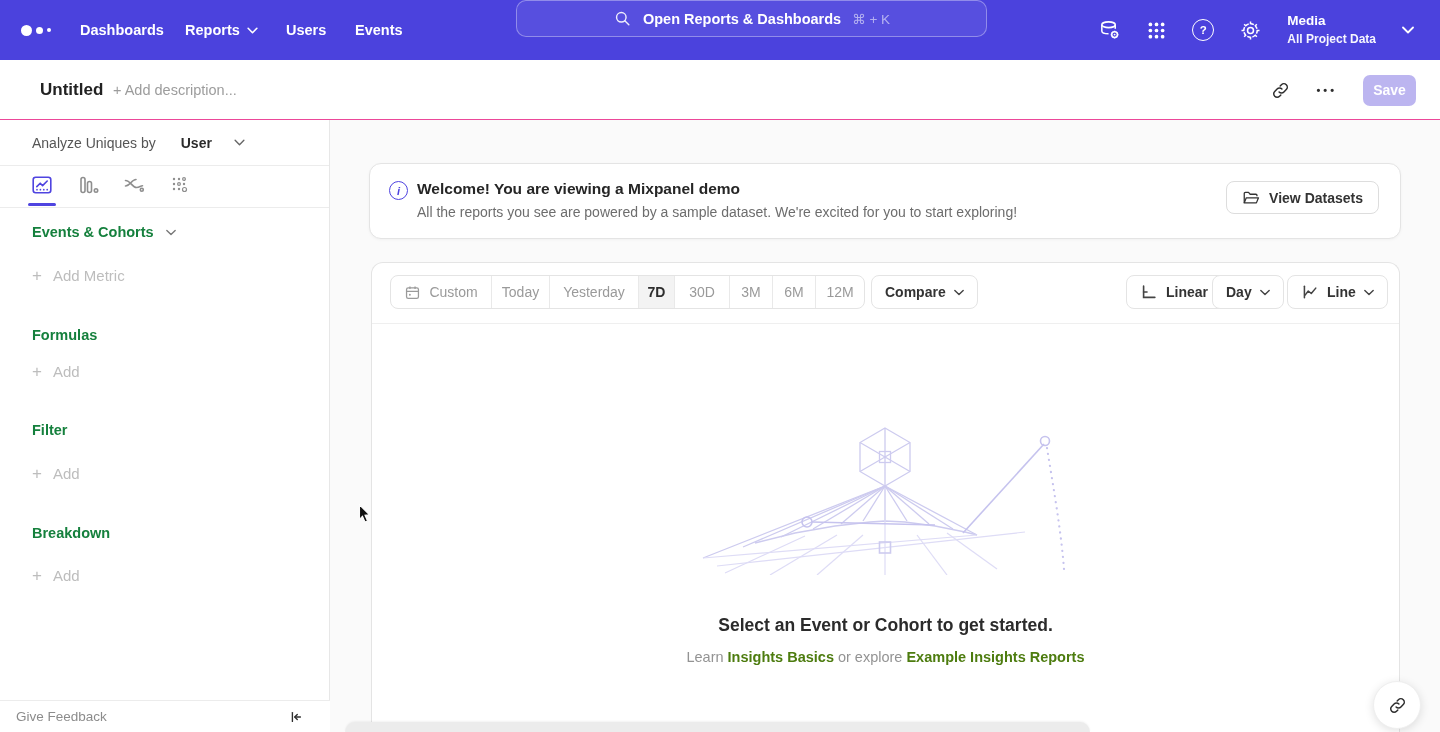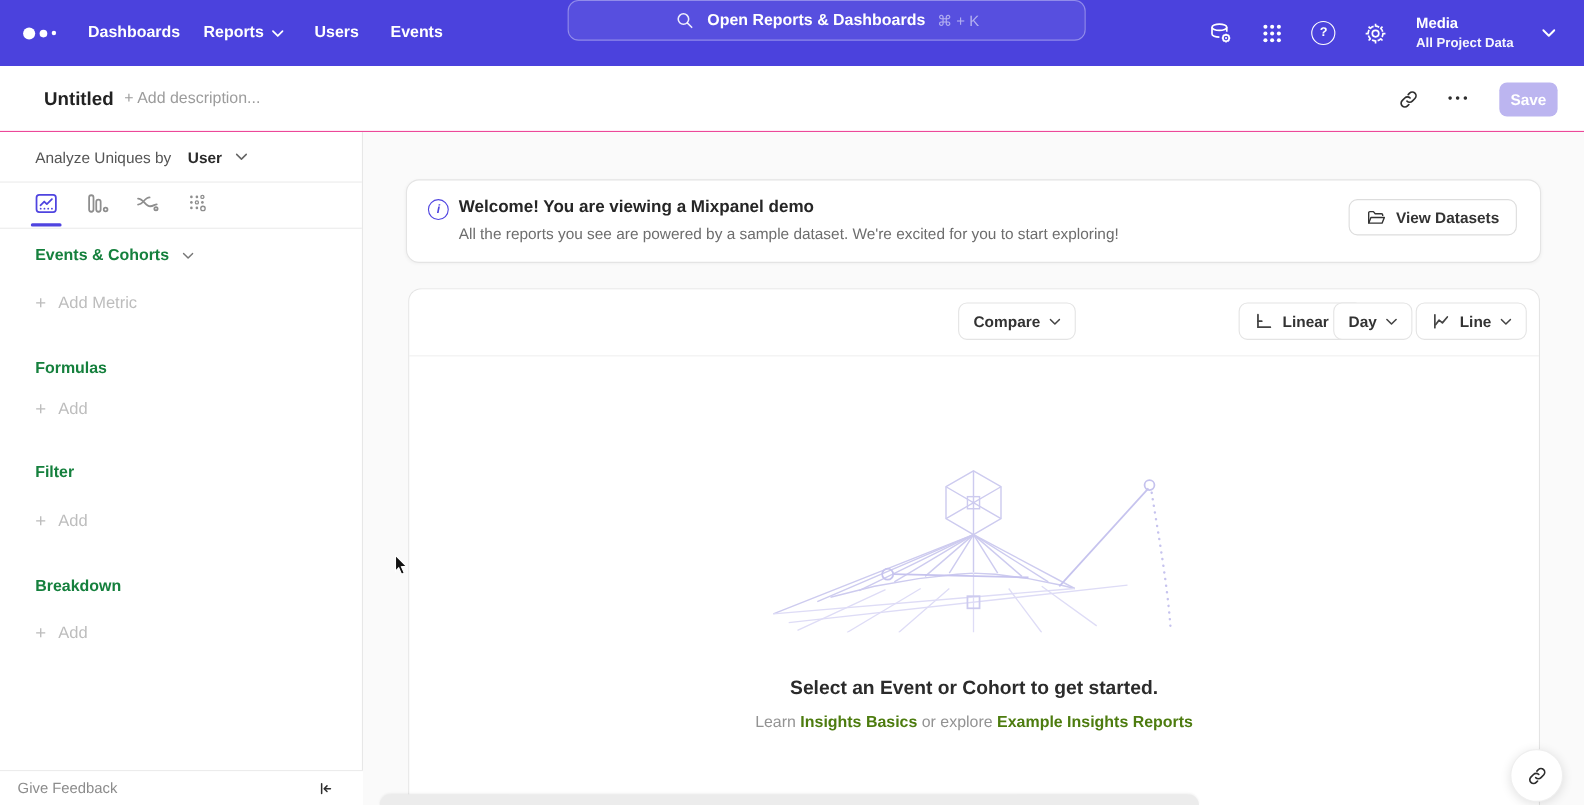--- a/index.html
+++ b/index.html
@@ -38,21 +38,21 @@
     font-size:14.5px;color:#9c9c9c;cursor:text}
   .rb-right{position:absolute;right:24px;top:0;height:60px;display:flex;align-items:center;gap:26px}
   .rb-icon{color:#2e2e2e;cursor:pointer;display:flex}
   .more-dots{font-size:11px;letter-spacing:3px;color:#2e2e2e;font-weight:700;cursor:pointer}
   .save-btn{width:53px;height:31px;border:none;border-radius:7px;background:#BCB5F0;color:#fff;
     font-size:14px;font-weight:700;font-family:inherit;cursor:default}
 
   
   .sidebar{position:absolute;left:0;top:120px;width:330px;height:612px;background:#fff;
     border-right:1px solid #e7e7e7;box-sizing:border-box}
-  .sb-analyze{position:absolute;left:32px;top:0;height:45px;display:flex;align-items:center;gap:12px;
+  .sb-analyze{position:absolute;left:32px;top:0;height:45px;display:flex;align-items:center;gap:22px;
     font-size:14px;color:#555;cursor:pointer}
   .sb-analyze b{color:#2b2b2b;font-weight:600;margin-left:3px}
   .sb-div{position:absolute;left:0;width:329px;border-top:1px solid #ececec}
   .sb-tabs{position:absolute;left:30px;top:48px;height:34px;display:flex;gap:22px;align-items:center}
   .sb-tab{position:relative;width:24px;height:24px;cursor:pointer;color:#8e8e8e;display:flex}
   .sb-tab.active{color:#4F44E0}
   .sb-tab.active:after{content:"";position:absolute;left:-2px;right:-2px;bottom:-9px;height:3px;
     border-radius:2px;background:#4F44E0}
   .sb-section{position:absolute;left:32px;font-size:14.5px;font-weight:600;color:#15803d;
     display:flex;align-items:center;gap:12px}
@@ -335,20 +335,39 @@
             <path d="M3 18.5V6a1.5 1.5 0 0 1 1.5-1.5h4.2L10.9 7h7.6A1.5 1.5 0 0 1 20 8.5v1.2"></path>
             <path d="M3 18.5l2.7-6.8H22L19.2 18.5z"></path>
           </svg>
         </span>
         <span>View Datasets</span>
       </button>
     </section>
 
     <section class="card">
 
+      <div class="seg">
+        <div class="seg-item">
+          <span class="cal-ic">
+            <svg viewBox="0 0 20 20" width="17" height="17" fill="none" stroke="currentColor" stroke-width="1.5">
+              <rect x="3" y="4.5" width="14" height="12.5" rx="2"></rect>
+              <path d="M7 2.8v3M13 2.8v3M3 8.6h14"></path>
+              <circle cx="6.9" cy="12.6" r="1.1" fill="currentColor" stroke="none"></circle>
+            </svg>
+          </span>
+          <span>Custom</span>
+        </div>
+        <div class="seg-item">Today</div>
+        <div class="seg-item">Yesterday</div>
+        <div class="seg-item active">7D</div>
+        <div class="seg-item">30D</div>
+        <div class="seg-item">3M</div>
+        <div class="seg-item">6M</div>
+        <div class="seg-item">12M</div>
+      </div>
 
       <div class="tb-btn btn-compare">
         <span>Compare</span>
         <span class="tb-chev">
           <svg viewBox="0 0 12 8" width="10" height="7">
               <polyline points="1,1.5 6,6.5 11,1.5" fill="none" stroke="currentColor" stroke-width="1.7" stroke-linecap="round" stroke-linejoin="round"></polyline>
             </svg>
         </span>
       </div>
 

